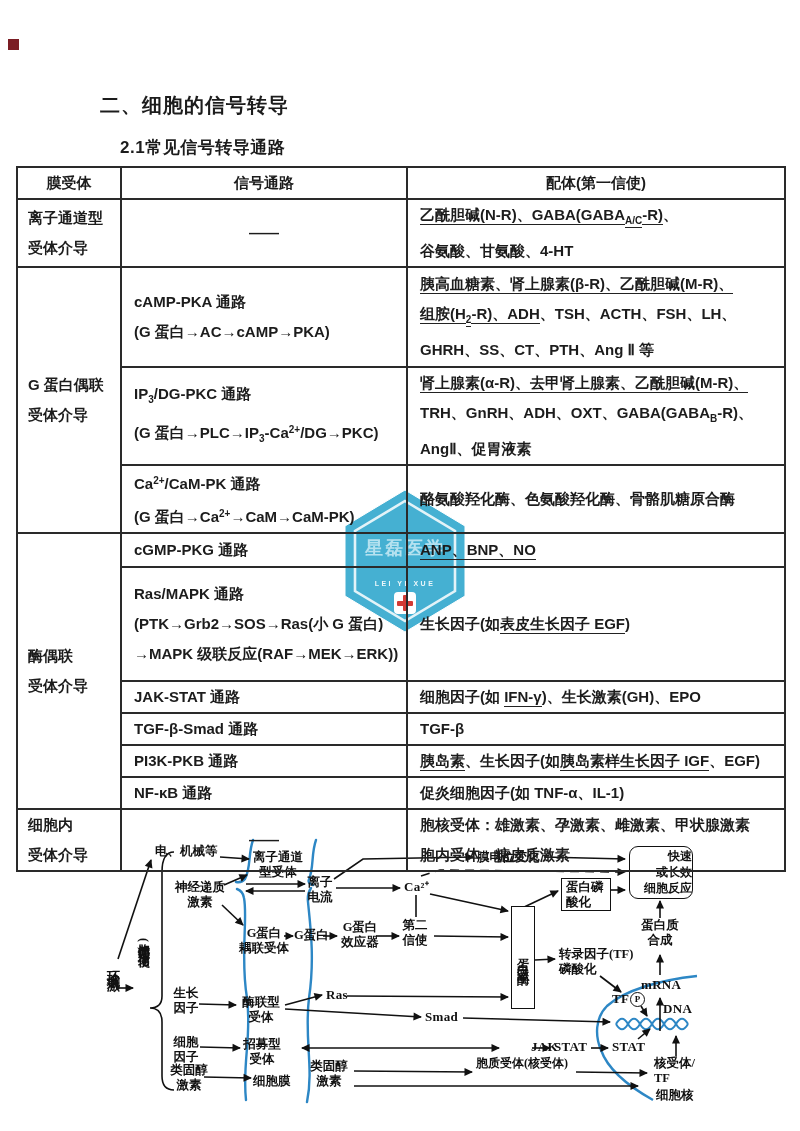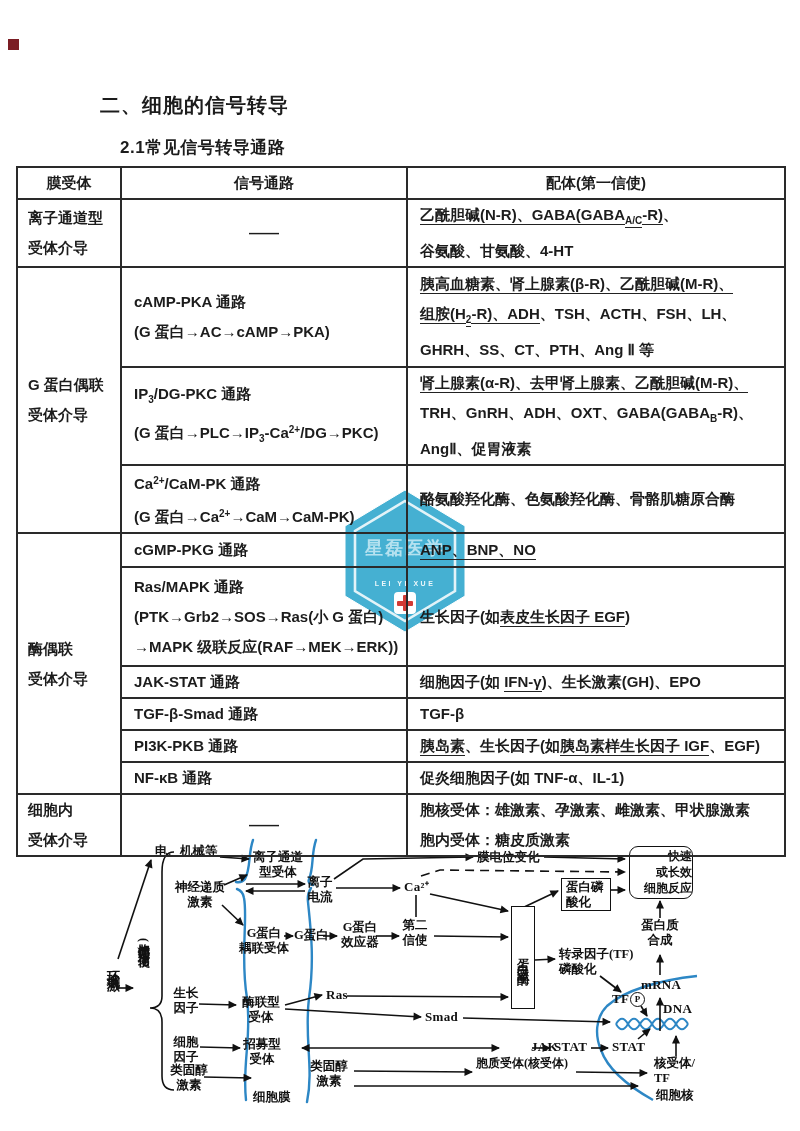--- a/index.html
+++ b/index.html
@@ -135,21 +135,21 @@
             <span class="line"><span>酶偶联</span></span>
             <span class="line"><span>受体介导</span></span>
           </td>
       <td>
             <span class="line"><span>cGMP-PKG 通路</span></span>
           </td>
       <td>
             <span class="line"><span class="u">ANP、BNP、NO</span></span>
           </td>
     </tr>
-    <tr style="height:99px">
+    <tr style="height:114px">
       <td>
             <span class="line"><span>Ras/MAPK 通路</span></span>
             <span class="line"><span>(PTK→Grb2→SOS→Ras(小 G 蛋白)</span></span>
             <span class="line"><span>→MAPK 级联反应(RAF→MEK→ERK))</span></span>
           </td>
       <td>
             <span class="line"><span>生长因子(如</span><span class="u">表皮生长因子 EGF</span><span>)</span></span>
           </td>
     </tr>
     <tr style="height:30px">
@@ -279,21 +279,21 @@
   <div class="dl" style="left:68px;top:225px;width:42px;">类固醇
 激素</div>
   <div class="dl" style="left:150px;top:12px;width:56px;">离子通道
 型受体</div>
   <div class="dl" style="left:138px;top:88px;width:52px;">G蛋白
 耦联受体</div>
   <div class="dl" style="left:140px;top:157px;width:42px;">酶联型
 受体</div>
   <div class="dl" style="left:141px;top:199px;width:42px;">招募型
 受体</div>
-  <div class="dl nw" style="left:153px;top:252px;">细胞膜</div>
+  <div class="dl nw" style="left:153px;top:236px;">细胞膜</div>
   <div class="dl" style="left:206px;top:37px;width:28px;">离子
 电流</div>
   <div class="dl nw" style="left:194px;top:90px;">G蛋白</div>
   <div class="dl" style="left:239px;top:82px;width:42px;">G蛋白
 效应器</div>
   <div class="dl" style="left:301px;top:80px;width:28px;">第二
 信使</div>
   <div class="dl nw lt" style="left:304px;top:41px;">Ca²⁺</div>
   <div class="dl nw" style="left:377px;top:12px;">膜电位变化</div>
   <div class="dl bx resp-box" style="left:529px;top:8px;width:56px;">快速

